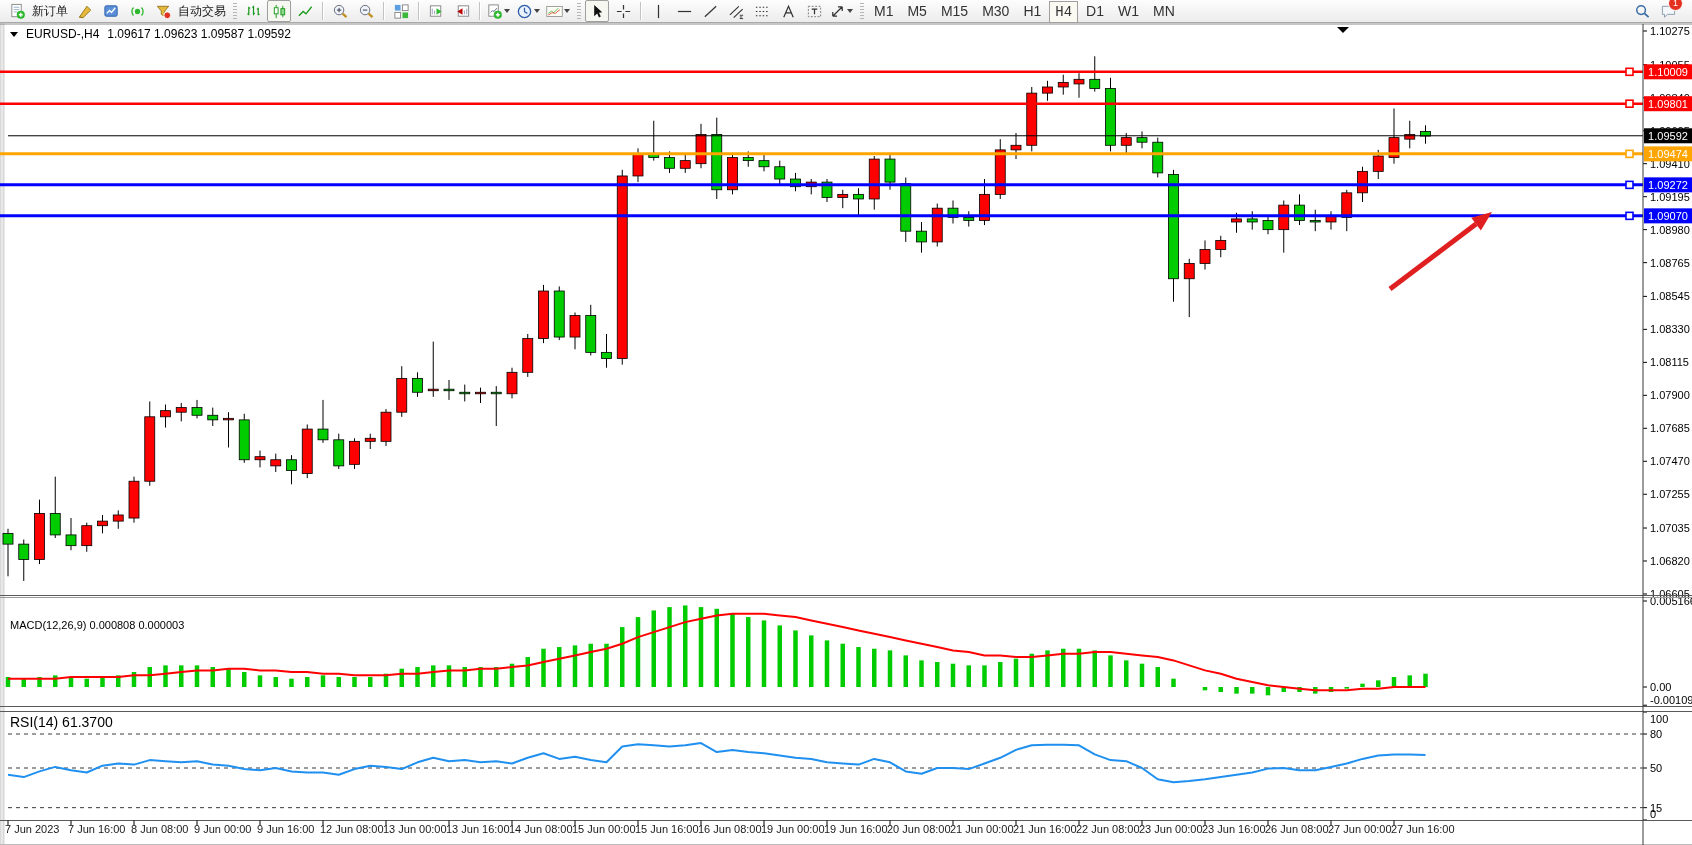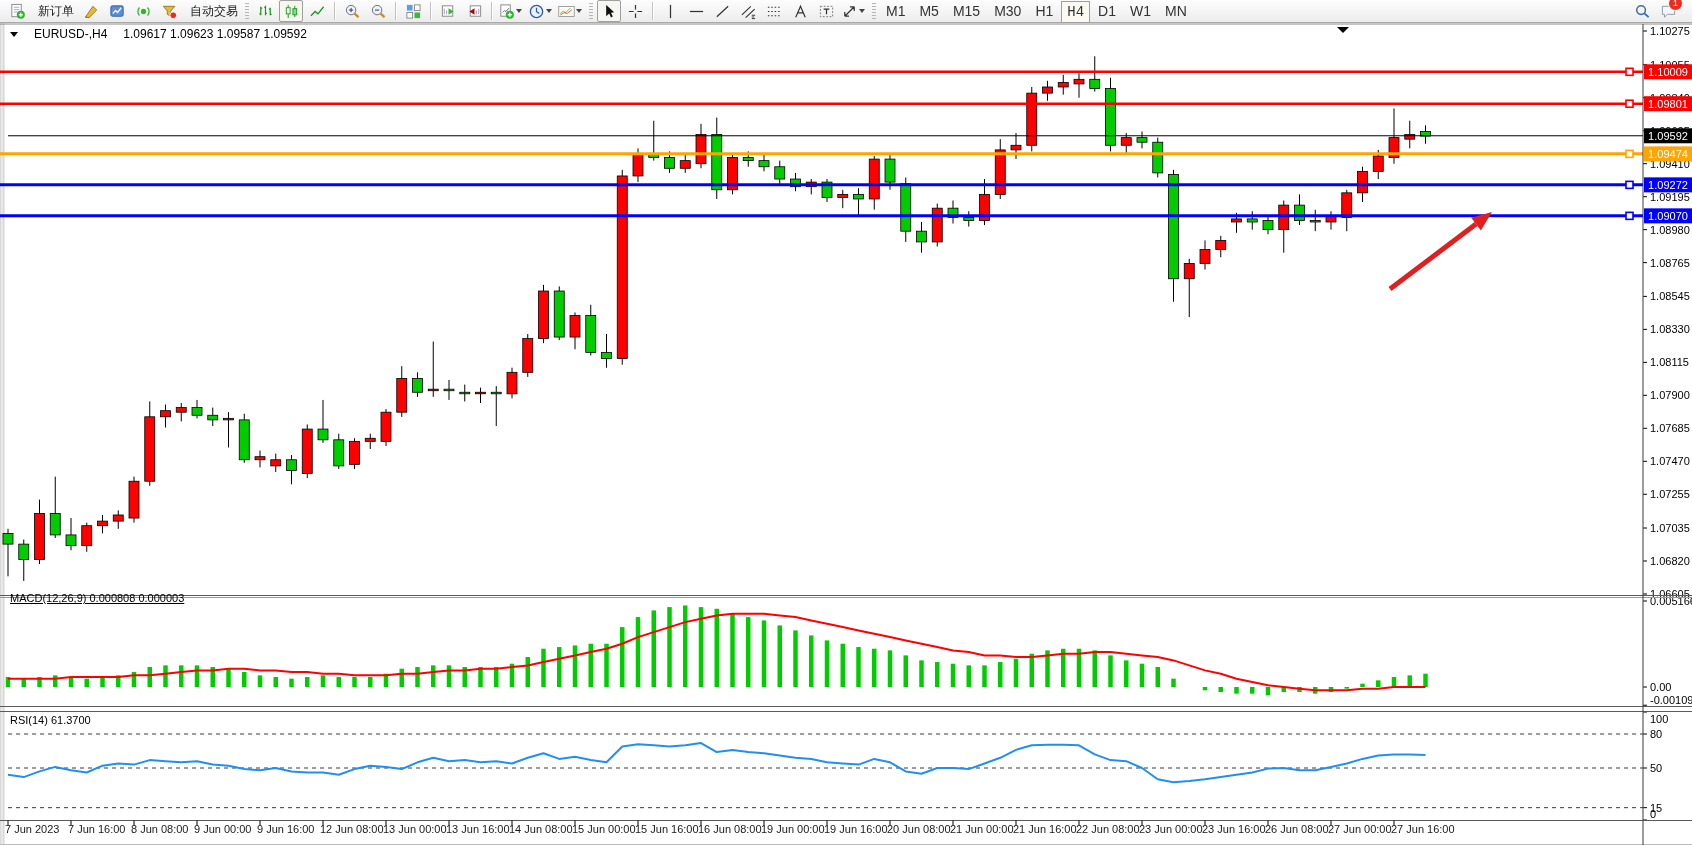--- a/index.html
+++ b/index.html
@@ -6,41 +6,41 @@
   #app{position:relative;width:1692px;height:845px;overflow:hidden;
        font-family:"Liberation Sans",sans-serif;background:#fff;}
   
   #toolbar{position:absolute;left:0;top:0;width:1692px;height:23px;
     background:linear-gradient(#fdfdfd,#ececec);border-bottom:1px solid #a9a9a9;
     display:flex;align-items:center;padding:0 4px;box-sizing:border-box;z-index:5;}
   .tbtn{height:20px;min-width:22px;display:flex;align-items:center;justify-content:center;
     border:1px solid transparent;border-radius:2px;margin:0 1px;cursor:default;}
   .tbtn.pressed{background:#f7f7f2;border:1px solid #9f9f9f;}
   .tbtn svg{width:17px;height:17px;display:block;}
-  .tlabel{font-size:12px;color:#1a1a1a;margin:0 4px 0 8px;white-space:nowrap;}
+  .tlabel{font-size:12px;color:#1a1a1a;margin:0 4px 0 2px;white-space:nowrap;}
   .sep{width:1px;height:18px;background:#c3c3c3;box-shadow:1px 0 0 #fff;margin:0 4px;}
   .grip{width:4px;height:16px;margin:0 3px;
     background:repeating-linear-gradient(#b5b5b5 0 1px,transparent 1px 3px);}
   .caret{width:0;height:0;border-left:3.5px solid transparent;border-right:3.5px solid transparent;
     border-top:4px solid #444;margin:0 2px 0 1px;}
   .tf{font-size:14px;color:#333;padding:2px 5px;margin:0 1px;border:1px solid transparent;}
   .tf.active{background:#faf9f2;border:1px solid #9f9f9f;font-family:Liberation Mono, monospace;}
   #tb-right{margin-left:auto;display:flex;align-items:center;}
   #chat-badge{position:absolute;right:-4px;top:-5px;background:#e53020;color:#fff;
     border-radius:50%;width:13px;height:13px;font-size:9px;line-height:13px;text-align:center;
     border:1px solid #fff;}
   
   #chart-svg{position:absolute;left:0;top:0;}
   .hdr{position:absolute;font-size:12px;color:#000;white-space:nowrap;z-index:3;}
-  #chart-title{left:10px;top:27px;display:flex;align-items:center;gap:8px;}
+  #chart-title{left:10px;top:27px;display:flex;align-items:center;}
   #one-click{width:0;height:0;border-left:4px solid transparent;border-right:4px solid transparent;
     border-top:5px solid #000;margin-right:6px;}
   #chart-title span{margin-right:8px;}
-  #macd-header{left:10px;top:592px;font-size:11px;text-decoration:underline;}
-  #rsi-header{left:10px;top:714px;font-size:11px;}
+  #macd-header{left:10px;top:619px;font-size:11px;}
+  #rsi-header{left:10px;top:714px;font-size:14px;}
 </style>
 </head>
 <body>
 
 <div id="app">
 
   <div id="toolbar">
     <div class="tbtn">
       <span>
           <svg viewBox="0 0 18 18">

